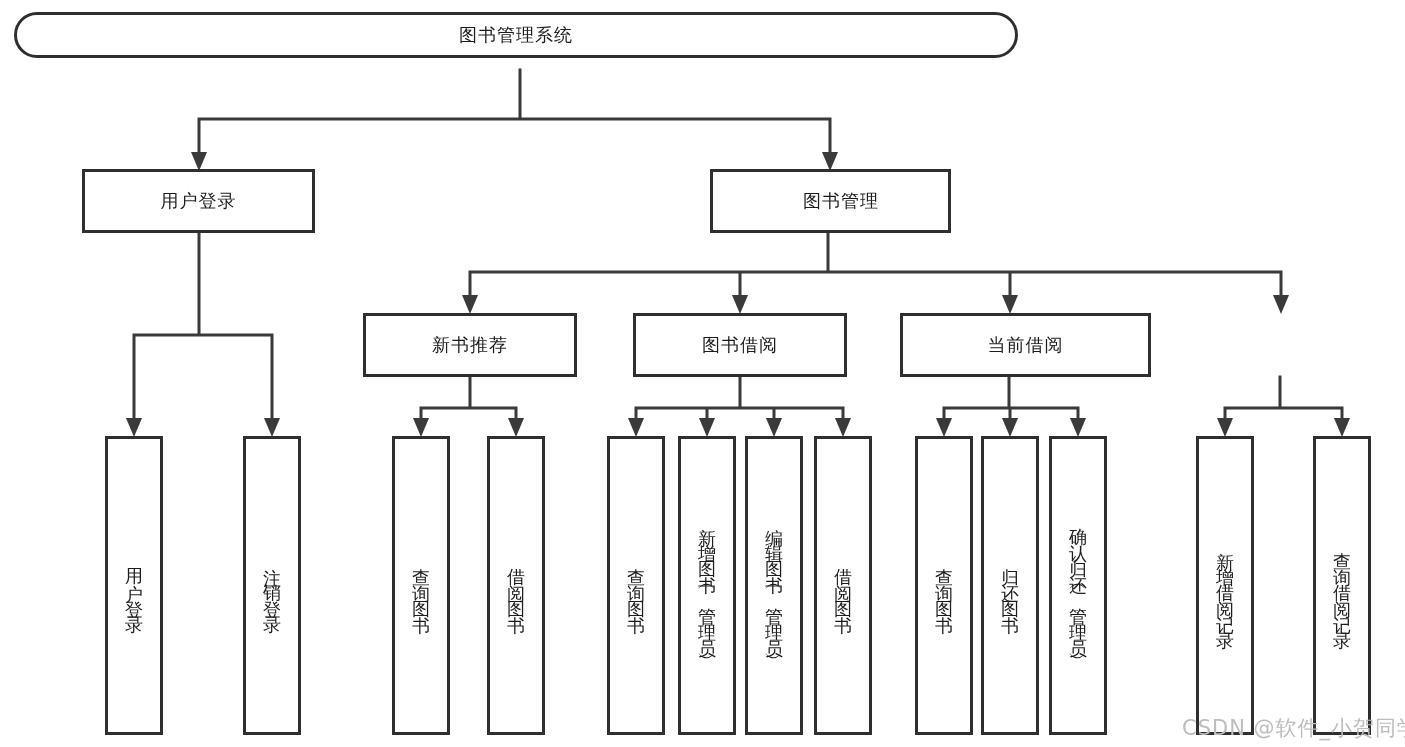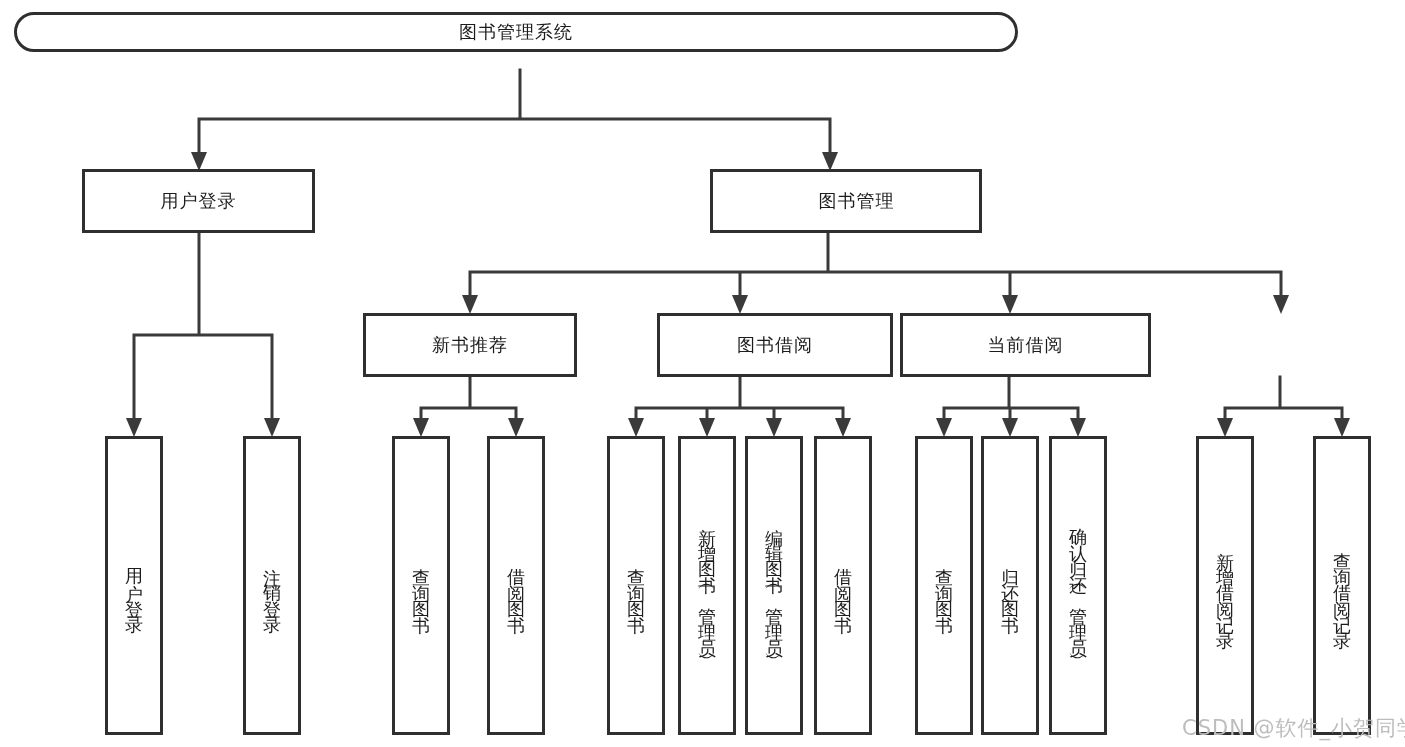--- a/index.html
+++ b/index.html
@@ -59,27 +59,27 @@
       <polygon points="766,418 782,418 774,437"></polygon>
       <polygon points="835,418 851,418 843,437"></polygon>
       <polygon points="936,418 952,418 944,437"></polygon>
       <polygon points="1002,418 1018,418 1010,437"></polygon>
       <polygon points="1070,418 1086,418 1078,437"></polygon>
       <polygon points="1217,418 1233,418 1225,437"></polygon>
       <polygon points="1334,418 1350,418 1342,437"></polygon>
     </g>
   </svg>
 
-  <div class="box h-box" style="left:14px; top:12px; width:1004px; height:40px;border-radius:24px;">图书管理系统</div>
+  <div class="box h-box" style="left:14px; top:12px; width:1004px; height:46px;border-radius:24px;">图书管理系统</div>
 
   <div class="box h-box lvl2" style="left:82px; width:233px;">用户登录</div>
-  <div class="box h-box lvl2" style="left:710px; width:272px;padding-left:21px;">图书管理</div>
+  <div class="box h-box lvl2" style="left:710px; width:241px;padding-left:21px;">图书管理</div>
 
   <div class="box h-box lvl3" style="left:363px; width:214px;">新书推荐</div>
-  <div class="box h-box lvl3" style="left:633px; width:236px;margin-left:24px;">图书借阅</div>
+  <div class="box h-box lvl3" style="left:633px; width:214px;">图书借阅</div>
   <div class="box h-box lvl3" style="left:900px; width:251px;">当前借阅</div>
 
   <div class="box v-box leaf" style="left:105px;">用户登录</div>
   <div class="box v-box leaf" style="left:243px;">注销登录</div>
   <div class="box v-box leaf" style="left:392px;">查询图书</div>
   <div class="box v-box leaf" style="left:487px;">借阅图书</div>
   <div class="box v-box leaf" style="left:607px;">查询图书</div>
   <div class="box v-box leaf" style="left:678px;">新增图书（管理员）</div>
   <div class="box v-box leaf" style="left:745px;">编辑图书（管理员）</div>
   <div class="box v-box leaf" style="left:814px;">借阅图书</div>

